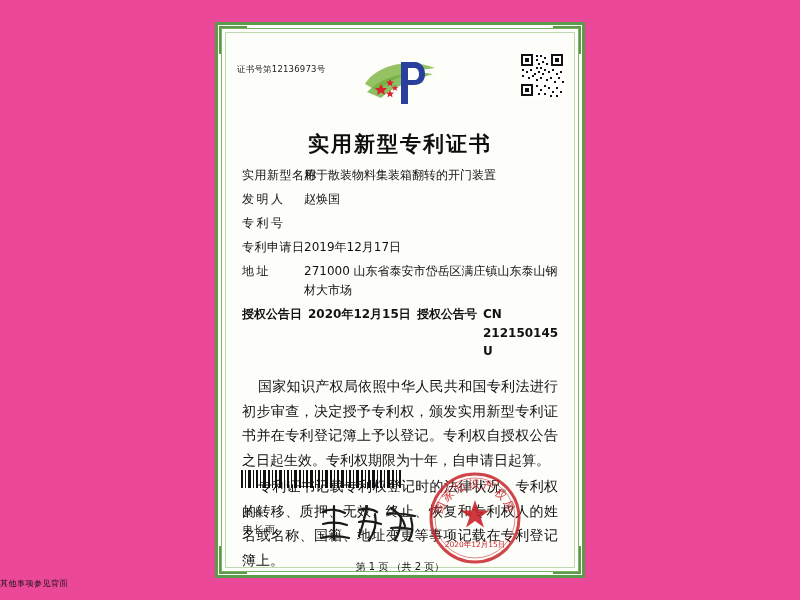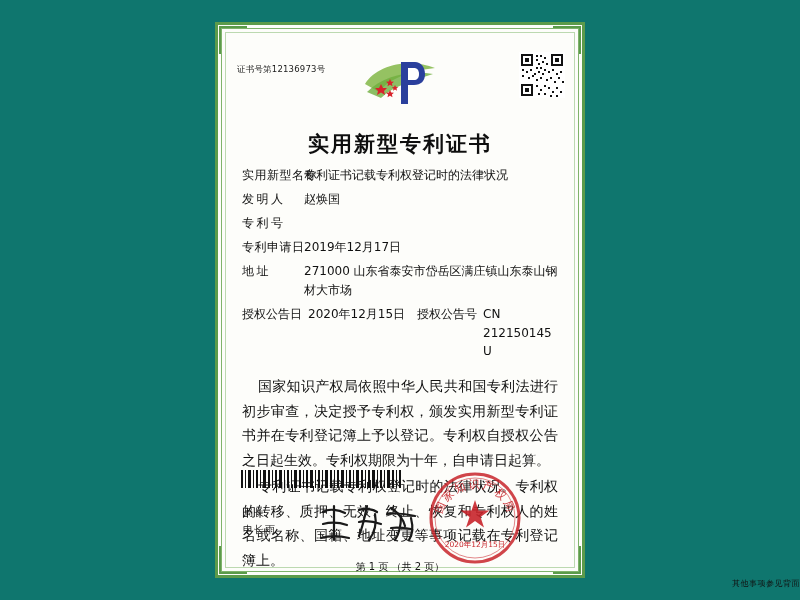--- a/index.html
+++ b/index.html
@@ -7,21 +7,21 @@
     padding: 0;
     width: 800px;
     height: 600px;
     background: #ffffff;
     font-family: "DejaVu Sans", "Liberation Sans", sans-serif;
   }
   #page {
     position: relative;
     width: 800px;
     height: 600px;
-    background: #0f766e;
+    background: #ec4899;
     overflow: hidden;
   }
   .cert {
     position: absolute;
     left: 215px;
     top: 22px;
     width: 370px;
     height: 556px;
     background: #fdfdfa;
   }
@@ -121,20 +121,21 @@
   }
   .field-value {
     flex: 1;
   }
   .field-value .cont {
     display: block;
   }
   .row-inline {
     display: flex;
     margin-bottom: 20px;
+    font-weight: bold;
   }
   .row-inline .seg1 { flex: 0 0 175px; display: flex; }
   .row-inline .seg2 { flex: 1; display: flex; }
   .row-inline .lbl { white-space: nowrap; margin-right: 6px; }
 
   .body-text {
     position: absolute;
     left: 27px;
     top: 352px;
     width: 316px;
@@ -193,21 +194,21 @@
     top: 538px;
     text-align: center;
     font-size: 10px;
     color: #111;
   }
   .footnote {
     position: absolute;
     left: 0;
     right: 0;
     top: 578px;
-    text-align: right;
+    text-align: left;
     font-size: 8px;
     color: #111;
     letter-spacing: 0.5px;
   }
 </style>
 </head>
 <body>
 
 <div id="page">
   <div class="cert">
@@ -294,21 +295,21 @@
         </g>
       </svg>
     </div>
 
     <div class="title">实用新型专利证书</div>
 
     <div class="fields">
 
       <div class="field-row">
         <div class="field-label wide">实用新型名称</div>
-        <div class="field-value">专利证书记载专利权登记时的法律状况</div>
+        <div class="field-value">用于散装物料集装箱翻转的开门装置</div>
       </div>
 
       <div class="field-row">
         <div class="field-label">发明人</div>
         <div class="field-value">赵焕国</div>
       </div>
 
       <div class="field-row">
         <div class="field-label">专利号</div>
       </div>

